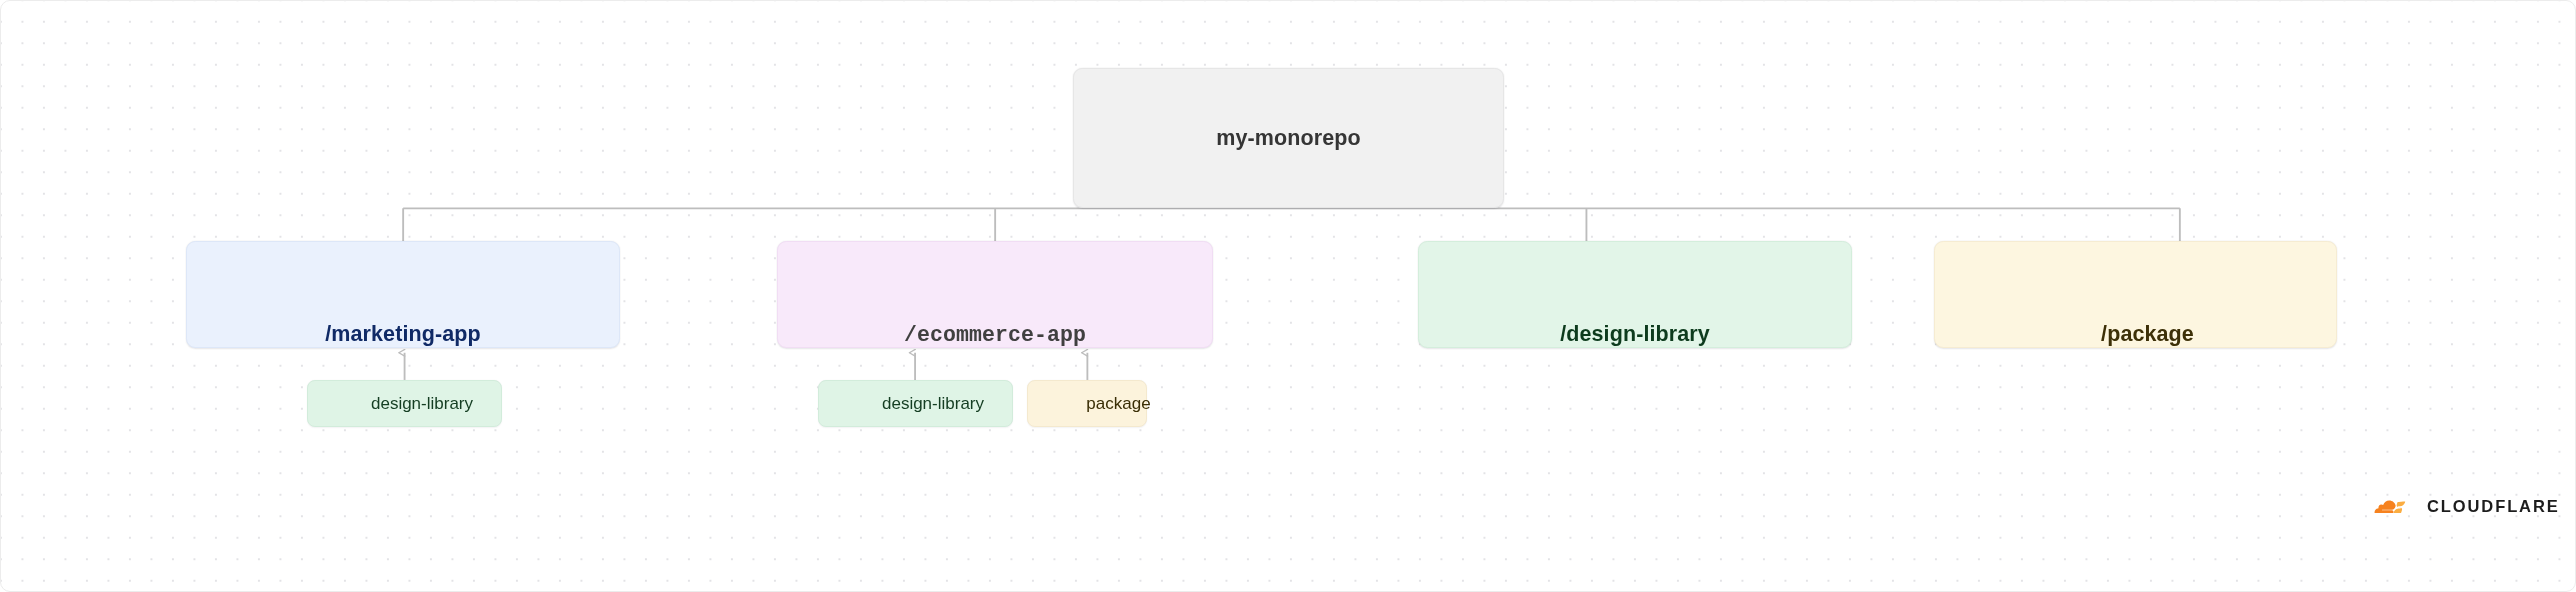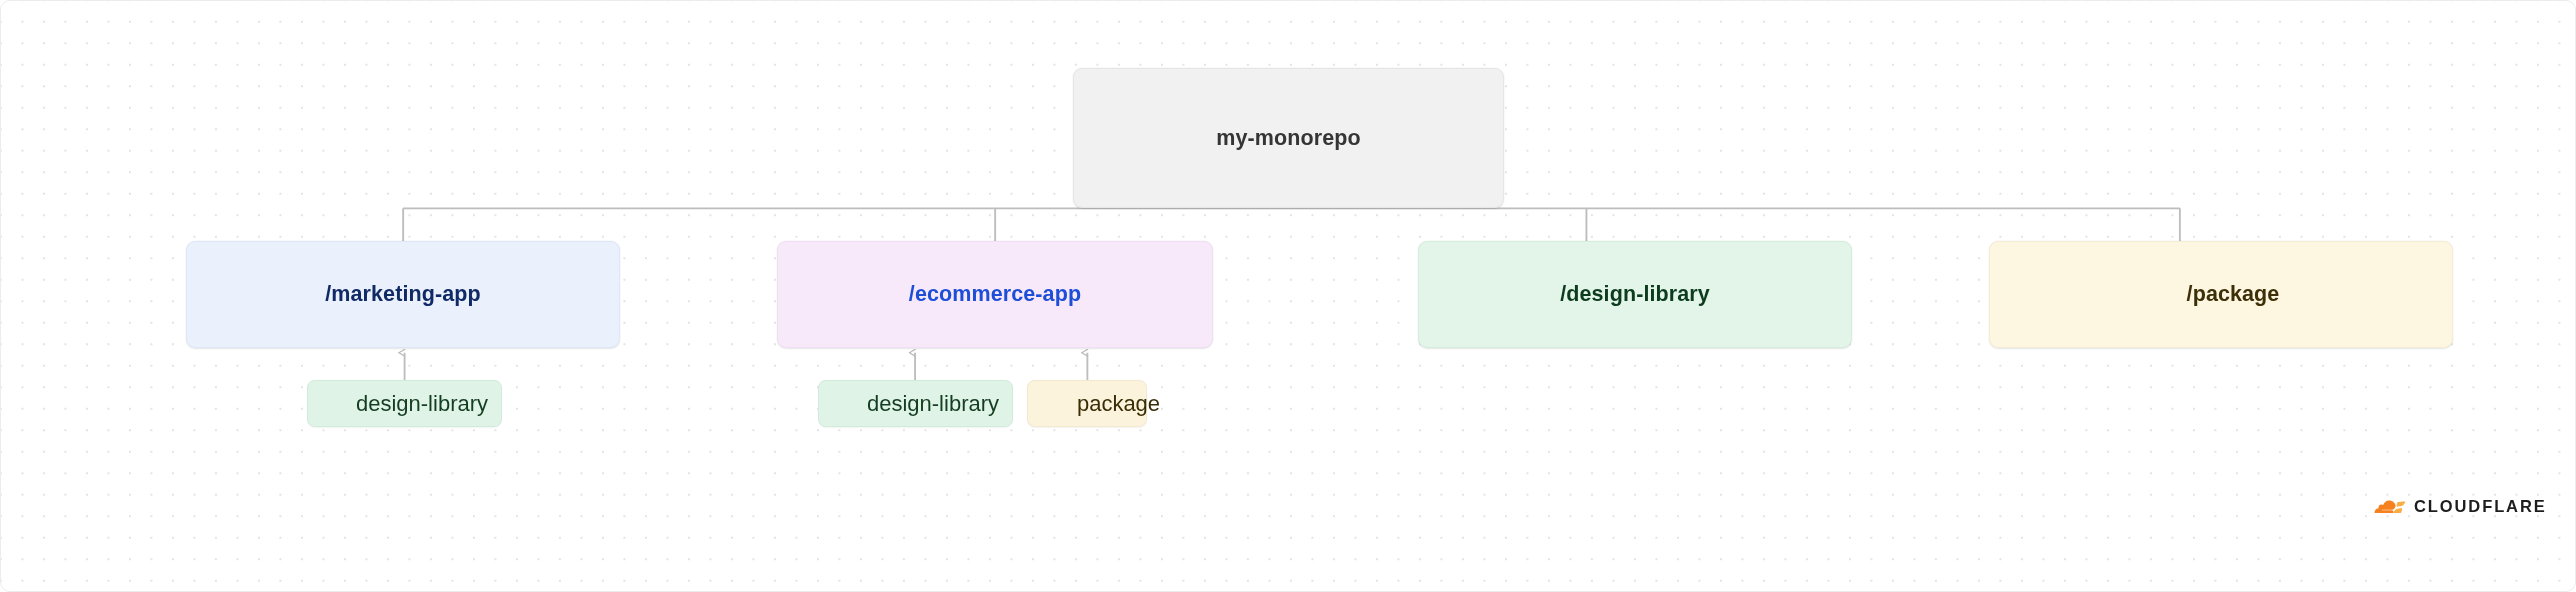--- a/index.html
+++ b/index.html
@@ -64,72 +64,73 @@
     border: 0.7px solid #e6e6e6;
   }
   .node.root .node-label {
     font-size: 21.5px;
     color: #353535;
   }
 
   .node.child {
     top: 240px;
     height: 107px;
+    align-items: flex-end;
   }
   .node.child .node-label {
     font-size: 21.5px;
   }
 
   .node.c-marketing {
     left: 185px;
     width: 434px;
     background: #eaf1fd;
     border: 0.7px solid #dde7f8;
   }
   .node.c-marketing .node-label { color: #102a66; }
 
   .node.c-ecommerce {
     left: 776px;
     width: 436px;
     background: #f8e9fa;
     border: 0.7px solid #f1ddf4;
   }
-  .node.c-ecommerce .node-label { color: #1d4ed8; }
+  .node.c-ecommerce .node-label { color: #404040; font-family: Liberation Mono, monospace; }
 
   .node.c-designlib {
     left: 1369px;
     width: 434px;
     background: #e2f5e8;
     border: 0.7px solid #d4eedc;
     margin-left: 48px;
   }
   .node.c-designlib .node-label { color: #0d3b1d; }
 
   .node.c-package {
-    left: 1988px;
-    width: 464px;
+    left: 1933px;
+    width: 403px;
     background: #fdf6e0;
     border: 0.7px solid #f6ecd2;
     padding-left: 24px;
   }
   .node.c-package .node-label { color: #3d3008; }
 
   
   .chip {
     position: absolute;
     box-sizing: border-box;
     display: flex;
     align-items: center;
     justify-content: center;
     height: 47px;
     border-radius: 7.9px;
     box-shadow: 0 0.7px 1.4px rgba(16, 24, 40, 0.05);
   }
   .chip-label {
-    font-size: 22px;
+    font-size: 17px;
     font-weight: normal;
     white-space: nowrap;
     margin-left: 35px;
   }
   .chip.dep-green {
     background: #dff4e6;
     border: 0.7px solid #d2ecdb;
   }
   .chip.dep-green .chip-label { color: #143d22; }
   .chip.dep-yellow {
@@ -142,21 +143,21 @@
   .chip.chip-1 { left: 817px; top: 379px; width: 195px; }
   .chip.chip-2 { left: 1026px; top: 379px; width: 120px; padding-left: 28px; }
 
   
   #cf-logo {
     position: absolute;
     left: 2368px;
     top: 492px;
     display: flex;
     align-items: center;
-    gap: 3px;
+    gap: 16px;
   }
   #cf-logo .cf-wordmark {
     font-size: 16.5px;
     font-weight: bold;
     letter-spacing: 1.9px;
     color: #1d1d1d;
   }
 </style>
 </head>
 <body>

